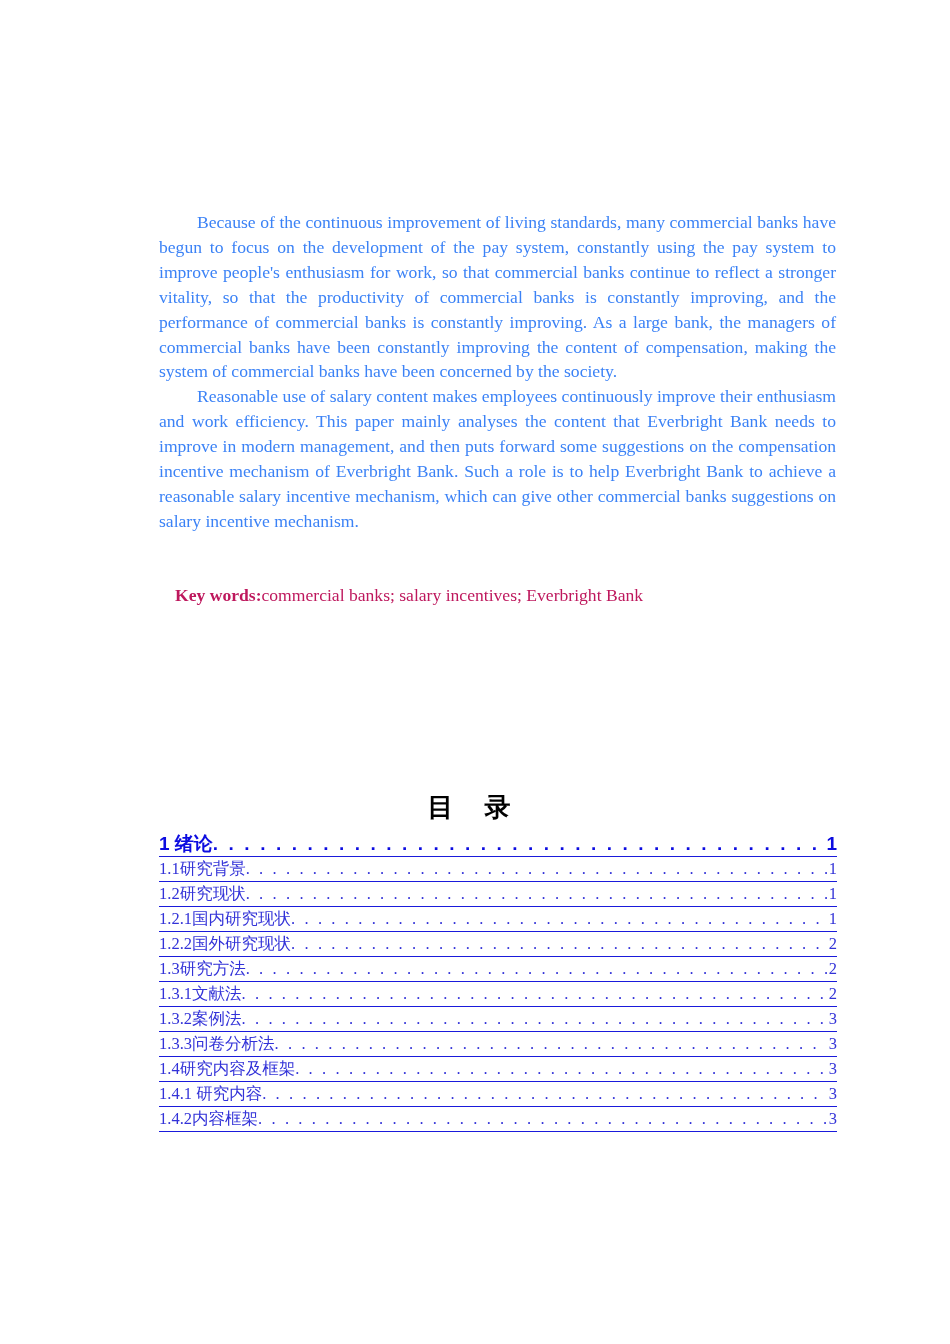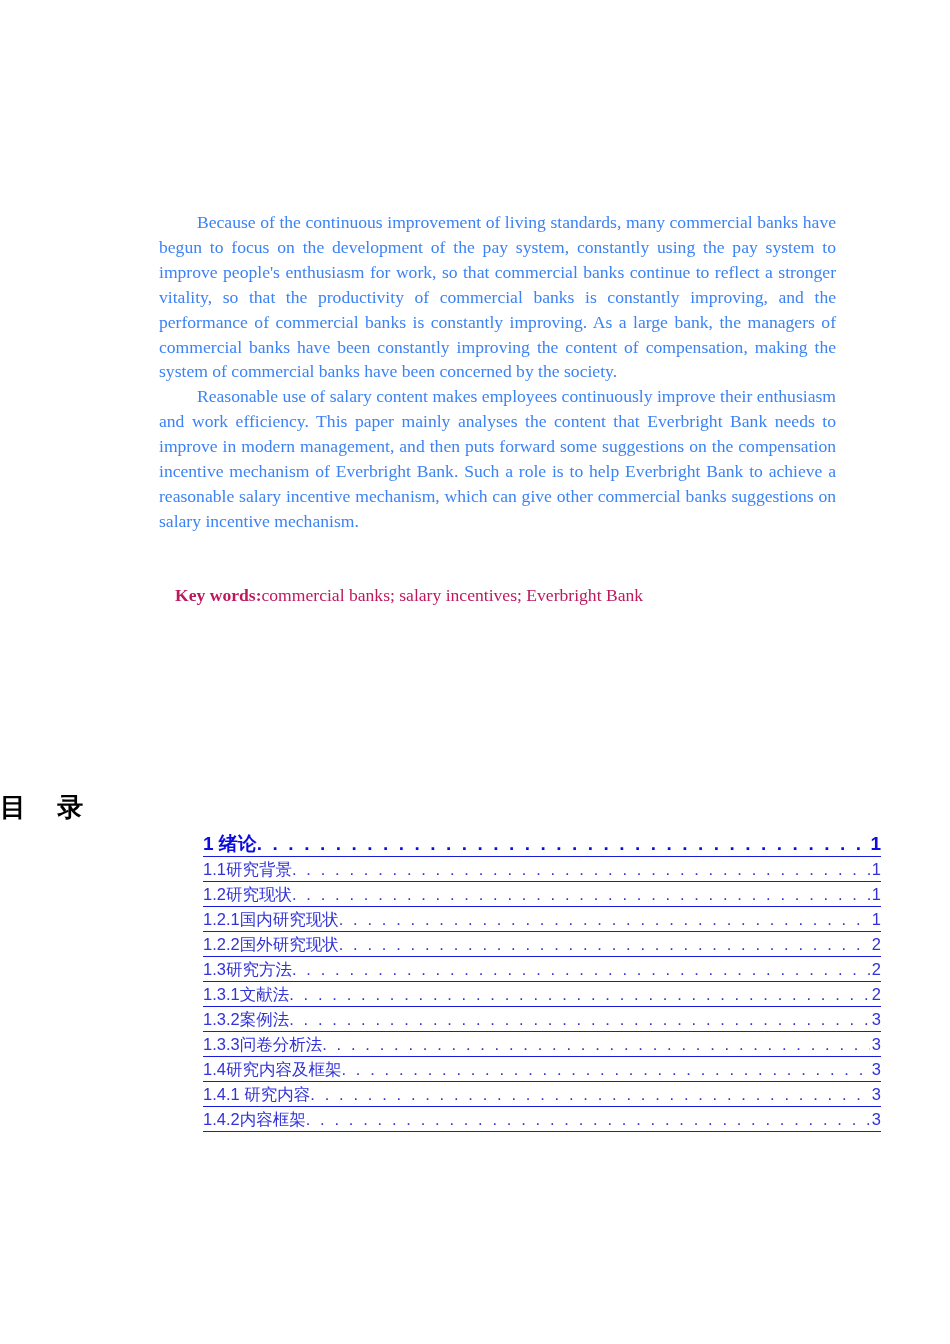--- a/index.html
+++ b/index.html
@@ -8,29 +8,29 @@
   .abstract {
     position: absolute; left: 159px; top: 210px; width: 677px;
     font-family: "Liberation Serif", "DejaVu Serif", serif;
     font-size: 17.6px; line-height: 24.9px; color: #3b82f6;
   }
   .abstract p { margin: 0; text-align: justify; text-indent: 38px; }
   .keywords { position: absolute; left: 159px; top: 583px; width: 677px;
     font-family: "Liberation Serif", "DejaVu Serif", serif;
     font-size: 17.6px; line-height: 24.9px; color: #be185d; margin-left: 16px; }
   .keywords b { font-weight: bold; }
-  .toc-title { position: absolute; left: 0; width: 950px; top: 790px; text-align: left;
+  .toc-title { position: absolute; left: 0; width: 950px; top: 790px; text-align: center;
     font-family: "Liberation Sans", "DejaVu Sans", sans-serif; font-weight: bold;
     font-size: 26px; letter-spacing: 12px; color: #000; }
   .toc { position: absolute; left: 159px; top: 832px; width: 678px; }
   .toc-row { display: flex; align-items: flex-start; width: 678px; color: #1a1adb;
     border-bottom: 1.5px solid #1a1adb; box-sizing: border-box; overflow: hidden; white-space: nowrap;
-    cursor: pointer; margin-left: 44px; }
+    cursor: pointer; }
   .toc-row.l1 { height: 25px; font-family: "Liberation Sans", "DejaVu Sans", sans-serif; font-weight: bold; font-size: 19px; line-height: 24px; color: #0c0ce0; }
-  .toc-row.l2 { height: 25px; font-family: Liberation Sans, sans-serif; font-size: 16.5px; line-height: 24px; color: #3232d8; }
+  .toc-row.l2 { height: 25px; font-family: Liberation Serif, serif; font-size: 16.5px; line-height: 24px; color: #3232d8; }
   .toc-row .label { flex: 0 0 auto; }
   .toc-row .dots { flex: 1 1 auto; overflow: hidden; letter-spacing: 2.6px; }
   .toc-row .dots::before { content: ". . . . . . . . . . . . . . . . . . . . . . . . . . . . . . . . . . . . . . . . . . . . . . . . . . . . . . . . . . . . . . . . . . . . . . . . . . . . . . . . . . . . . . . . . . . . . . . . . . . . . . . . . . . . . . . . . . . . . "; }
   .toc-row .pg { flex: 0 0 auto; padding-left: 2px; }
 </style>
 </head>
 <body>
 
 <div class="page">
   <div class="abstract">

